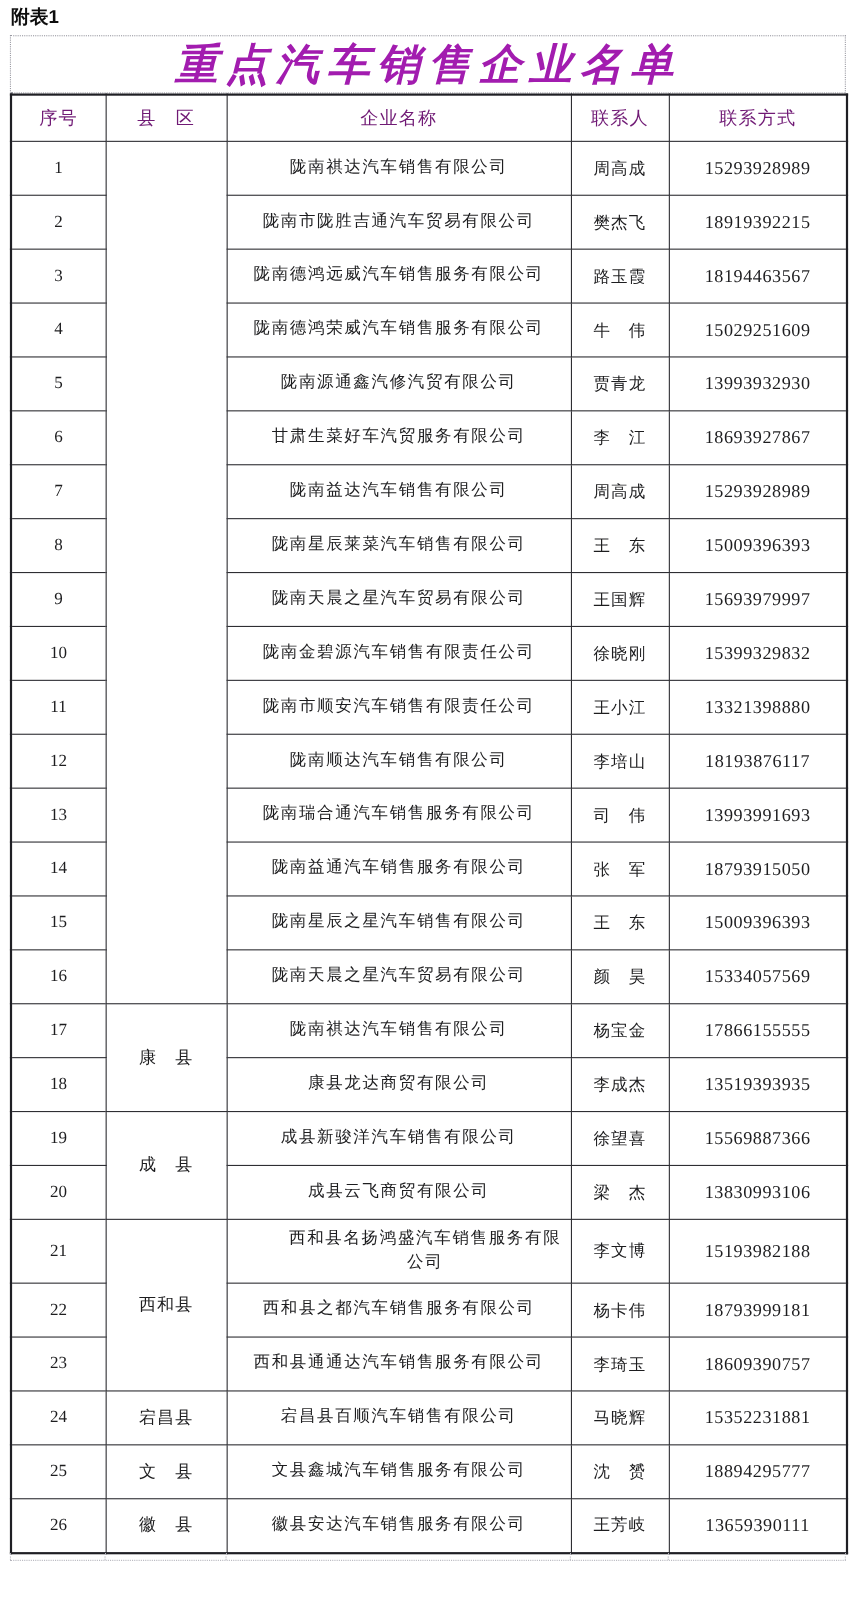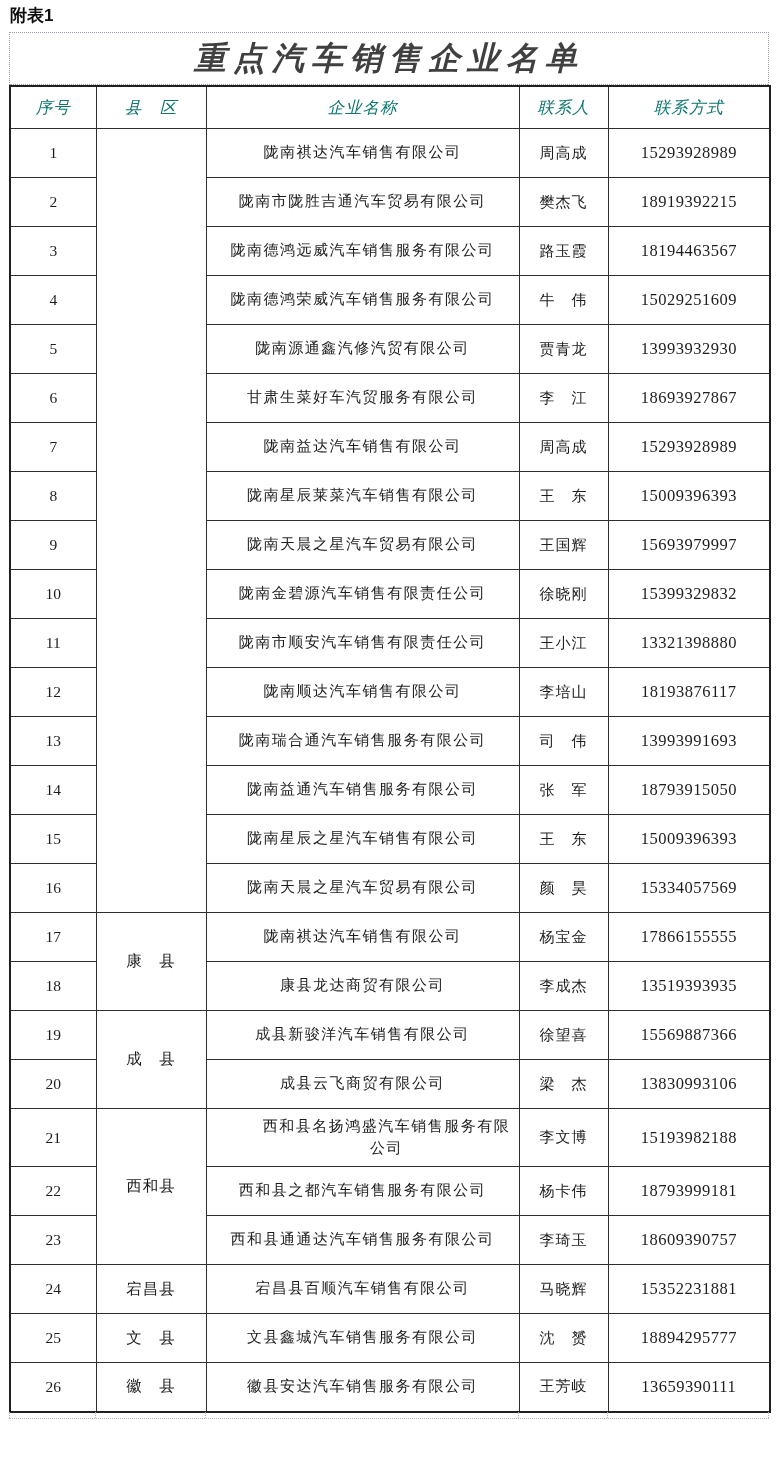--- a/index.html
+++ b/index.html
@@ -21,22 +21,22 @@
   
   .title-block {
     border:1px dotted #9a9aa2;
     border-bottom:none;
     background:#fff;
   }
   .doc-title {
     height:51px;
     border-bottom:1px dotted #9a9aa2;
     display:flex; align-items:center; justify-content:center;
-    font-size:32px; font-weight:bold; font-style:italic;
-    letter-spacing:7px; color:#404040;
+    font-size:39px; font-weight:bold; font-style:italic;
+    letter-spacing:7px; color:#a21caf;
     transform-origin:center;
   }
   .doc-subtitle {
     height:23px;
     display:flex; align-items:center; justify-content:center;
     font-size:14px; letter-spacing:2px; color:#222;
   }
 
   table.grid {
     border-collapse:collapse;
@@ -48,22 +48,21 @@
     border:1px solid #2e2e33;
     text-align:center; vertical-align:middle;
     padding:0; overflow:hidden;
   }
   table.grid thead th {
     height:41px;
     font-family:"Liberation Sans", sans-serif;
     font-weight:normal;
     font-size:16.5px;
     letter-spacing:1px;
-    color:#0f766e;
-    font-style:italic;
+    color:#701a75;
   }
   table.grid tbody tr { height:49px; }
   table.grid tbody tr.tall { height:58px; }
   td.cell-no { font-size:15.5px; }
   td.cell-district { font-size:15.5px; letter-spacing:1px; }
   td.cell-company { font-size:15px; letter-spacing:1.5px; line-height:1.45; }
   td.cell-company .wrap { display:inline-block; max-width:252px;margin-left:48px; }
   td.cell-contact { font-size:15px; letter-spacing:1px;font-family:Liberation Mono, monospace; }
   td.cell-phone { font-size:16.5px; letter-spacing:0.5px; }
 

